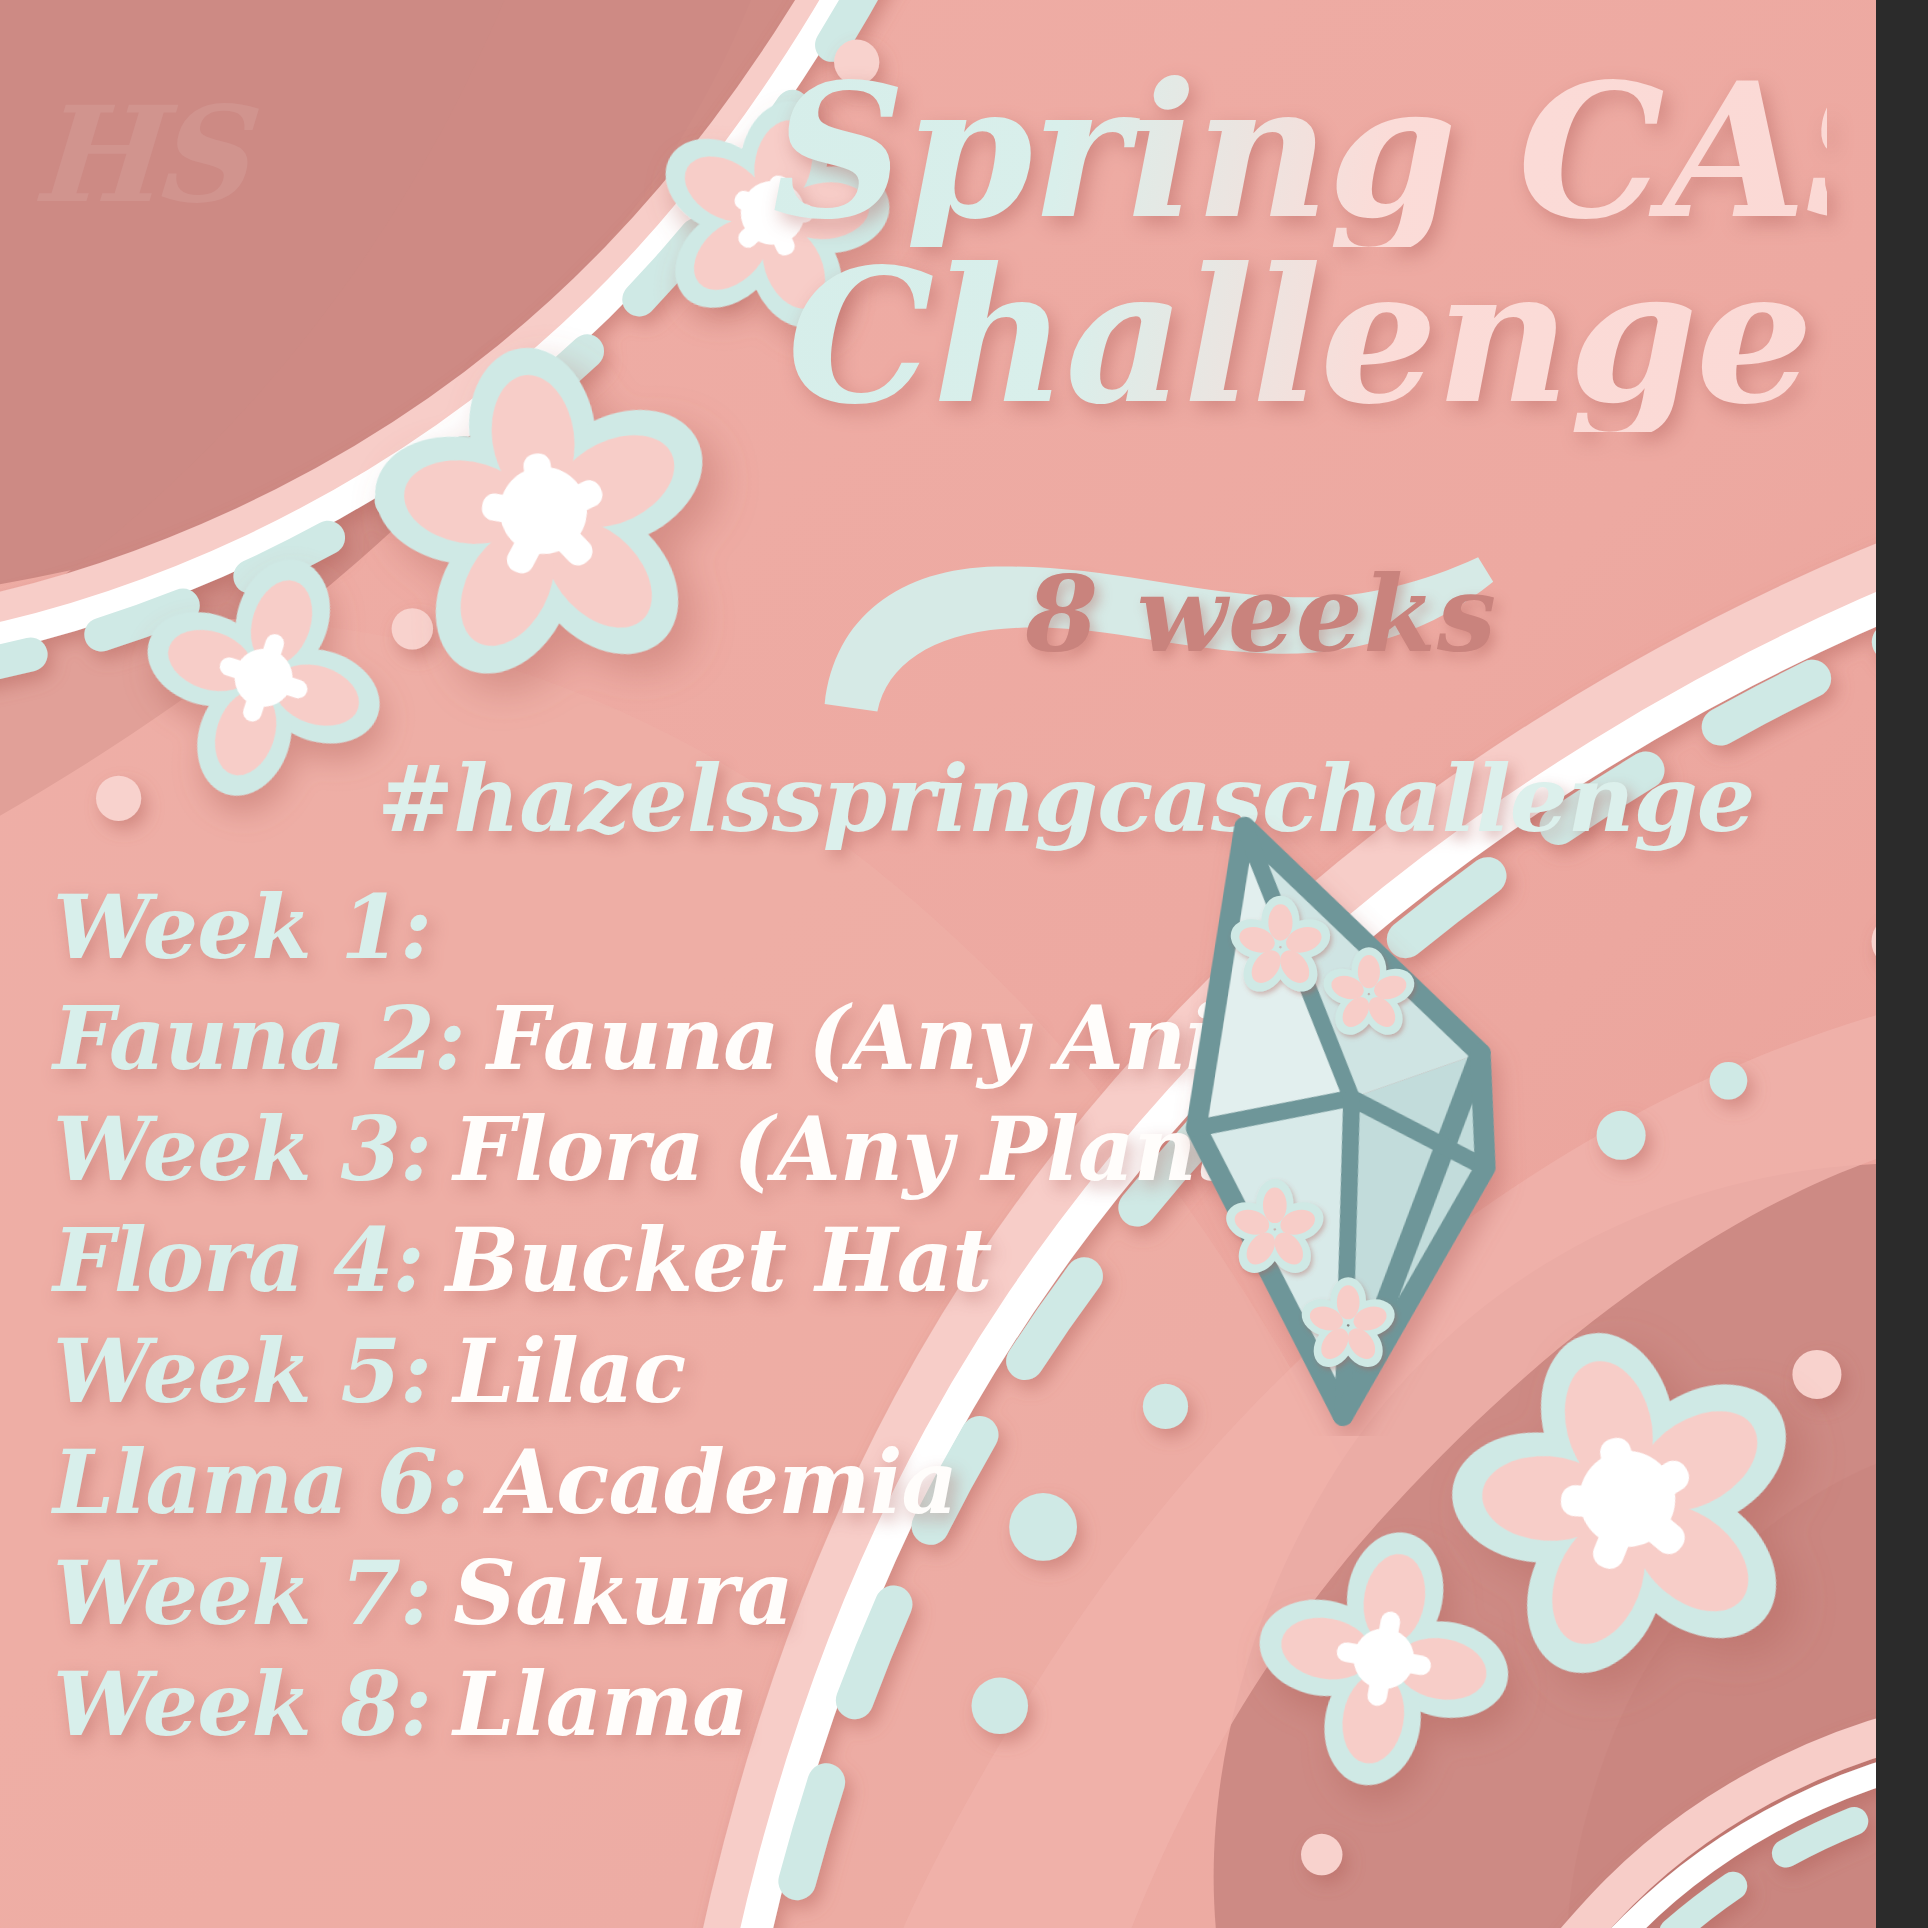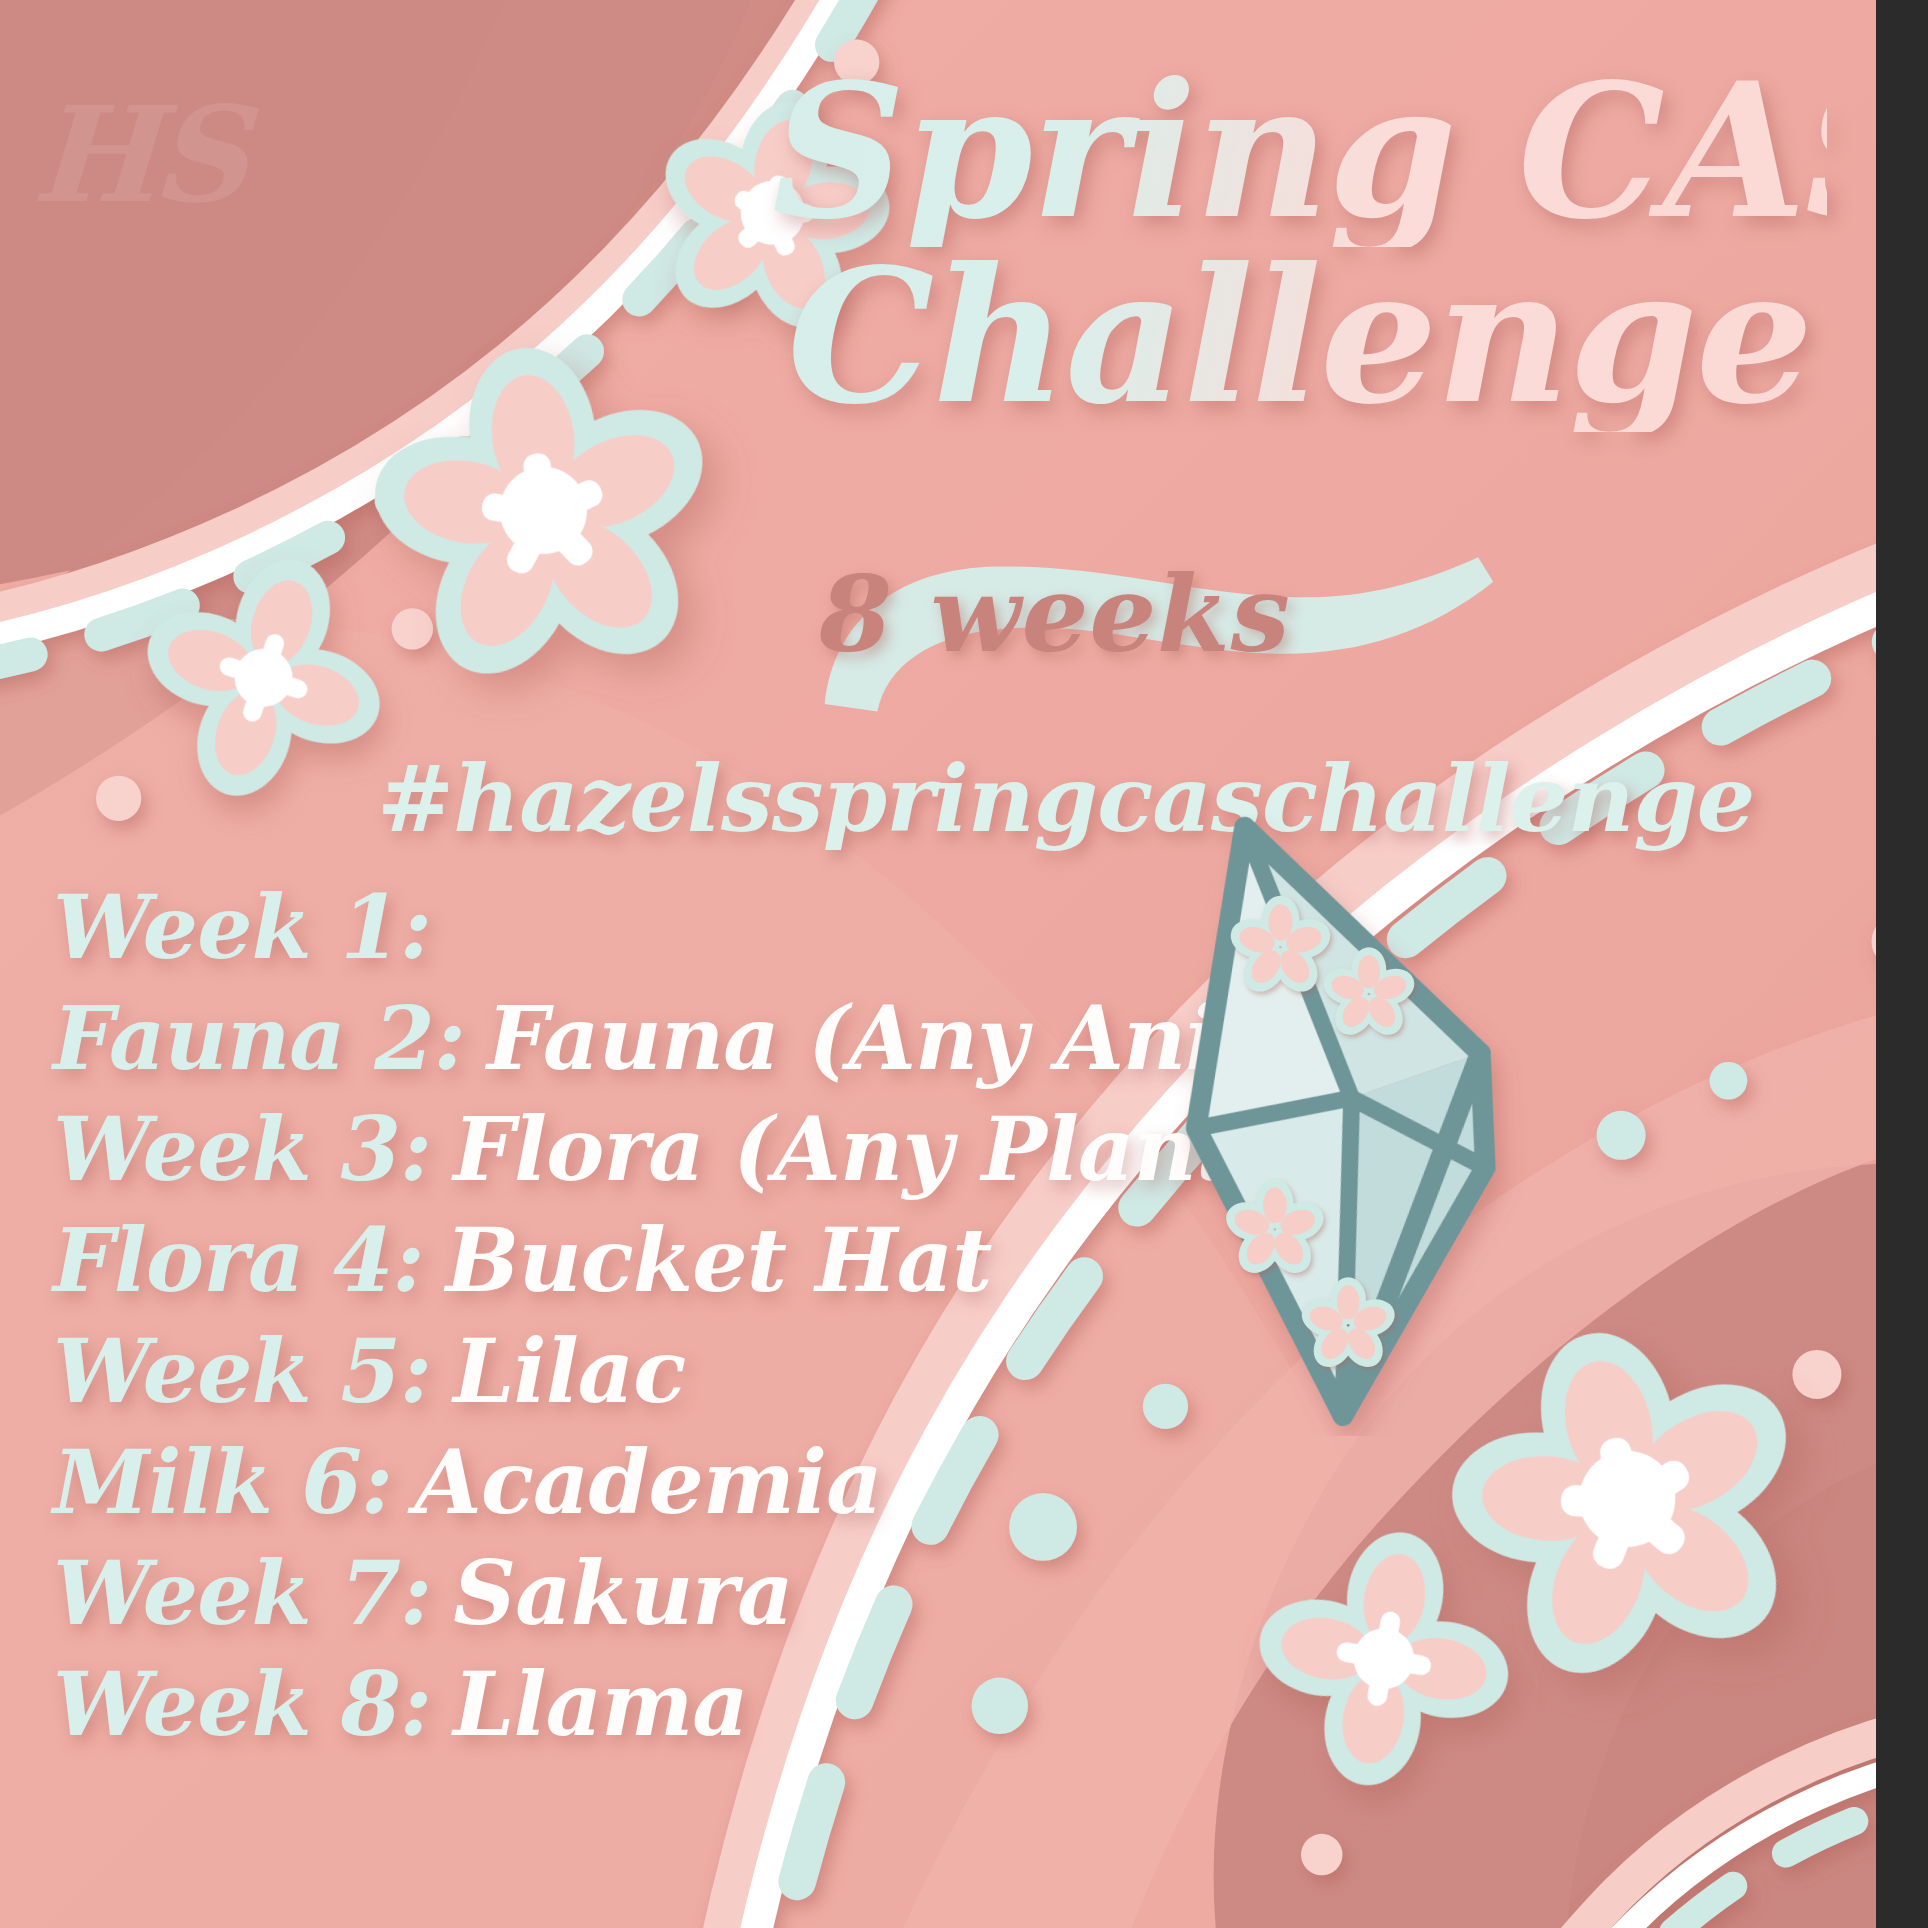--- a/index.html
+++ b/index.html
@@ -58,22 +58,22 @@
   #weeks-badge {
     position:absolute;
     left:819px; top:544px;
     width:678px; height:179px;
   }
   #weeks-swoosh {
     position:absolute; inset:0;
   }
   #weeks-label {
     position:absolute;
-    left:0; right:8px; top:7.5px;
-    text-align:left;
+    left:0; right:0; top:7.5px;
+    text-align:right;
     font-family:"DejaVu Serif", serif;
     font-style:italic; font-weight:bold;
     font-size:105px;
     color:#c9837d;
     letter-spacing:0.9px;
     filter:drop-shadow(5.6px 6.6px 6.6px rgba(176,94,88,0.40));
     white-space:nowrap;
   }
 
   
@@ -350,21 +350,21 @@
       <span class="week-label">Flora 4:</span>
       <span class="week-theme">Bucket Hat</span>
     </div>
 
     <div class="week-row">
       <span class="week-label">Week 5:</span>
       <span class="week-theme">Lilac</span>
     </div>
 
     <div class="week-row">
-      <span class="week-label">Milk 6:</span>
+      <span class="week-label">Llama 6:</span>
       <span class="week-theme">Academia</span>
     </div>
 
     <div class="week-row">
       <span class="week-label">Week 7:</span>
       <span class="week-theme">Sakura</span>
     </div>
 
     <div class="week-row">
       <span class="week-label">Week 8:</span>

